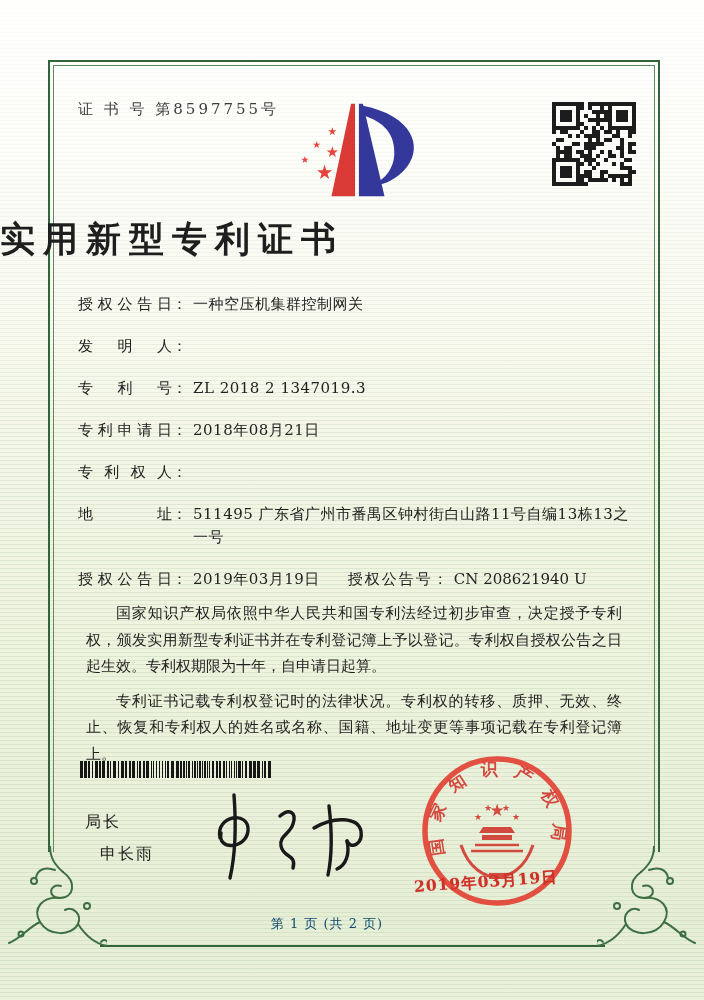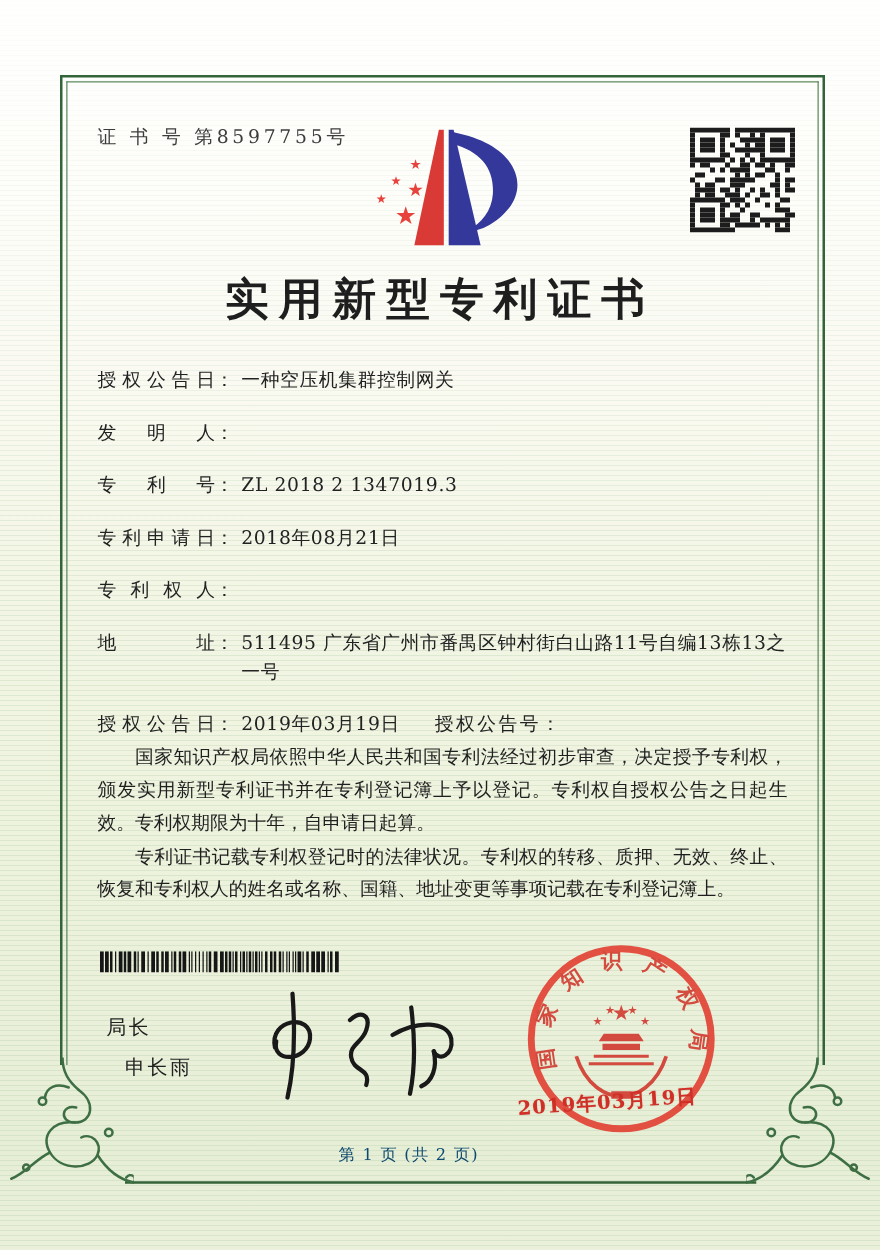--- a/index.html
+++ b/index.html
@@ -33,37 +33,37 @@
     position:absolute;left:100px;top:945px;width:505px;height:2px;background:#336339;
   }
   .flourish{position:absolute;width:100px;height:104px;}
   .flourish.br{left:597px;top:846px;}
   .flourish.bl{left:7px;top:846px;transform:scaleX(-1);}
   
   .cert-no{position:absolute;left:78px;top:100px;font-size:15px;letter-spacing:3px;color:#3c3c3c;}
   .logo{position:absolute;left:283px;top:96px;}
   .qr{position:absolute;left:552px;top:102px;}
   .title{
-    position:absolute;left:0;width:704px;top:216px;text-align:center;
+    position:absolute;left:0;width:704px;top:216px;text-align:left;
     font-size:35px;font-weight:700;letter-spacing:8px;color:#1e1e1e;
   }
   
   .fields{position:absolute;left:78px;top:293px;width:552px;font-size:15px;}
   .frow{display:flex;line-height:23px;margin-bottom:19px;}
   .frow .lbl{
     display:inline-block;width:94px;flex:0 0 94px;
     text-align:justify;text-align-last:justify;color:#222;
   }
   .frow .colon{flex:0 0 auto;margin-right:6px;}
   .frow .val{flex:1 1 auto;letter-spacing:.5px;}
   .frow .pair2{margin-left:28px;white-space:nowrap;display:flex;}
   .frow .pair2 .lbl2{letter-spacing:2px;}
   
   .body-text{position:absolute;left:78px;top:592px;width:552px;font-size:15px;line-height:26.5px;text-align:justify;color:#1f1f1f;}
-  .body-text p{margin:0;text-indent:2em;}
+  .body-text p{margin:8px;text-indent:2em;}
   
   .barcode{position:absolute;left:80px;top:761px;}
   .director-title{position:absolute;left:85px;top:812px;font-size:16px;letter-spacing:2px;font-family:"DejaVu Sans","Liberation Sans",sans-serif;text-align:right;}
   .director-name{position:absolute;left:100px;top:844px;font-size:16px;letter-spacing:2px;font-family:"DejaVu Sans","Liberation Sans",sans-serif;}
   .signature{position:absolute;left:196px;top:786px;}
   .seal{position:absolute;left:419px;top:753px;}
   .seal-date{
     position:absolute;left:414px;top:871px;width:170px;
     color:#cf2f26;font-size:15.5px;font-weight:700;letter-spacing:1px;
     transform:rotate(-4deg);text-shadow:0 0 1px rgba(207,47,38,.4);
@@ -398,20 +398,21 @@
       <span class="colon">：</span>
     <span class="val" style="max-width:442px;">511495 广东省广州市番禺区钟村街白山路11号自编13栋13之一号</span>
   </div>
   <div class="frow">
     <span class="lbl">授权公告日</span>
       <span class="colon">：</span>
     <span class="val" style="flex:0 0 auto;">2019年03月19日</span>
     <span class="pair2">
       <span class="lbl2">授权公告号</span>
         <span class="colon">：</span>
+      <span>CN 208621940 U</span>
     </span>
   </div>
 </div>
 
 <div class="body-text">
   <p>国家知识产权局依照中华人民共和国专利法经过初步审查，决定授予专利权，颁发实用新型专利证书并在专利登记簿上予以登记。专利权自授权公告之日起生效。专利权期限为十年，自申请日起算。</p>
   <p>专利证书记载专利权登记时的法律状况。专利权的转移、质押、无效、终止、恢复和专利权人的姓名或名称、国籍、地址变更等事项记载在专利登记簿上。</p>
 </div>
 
 <svg class="barcode" id="barcode" width="192" height="17" viewBox="0 0 192 17">

